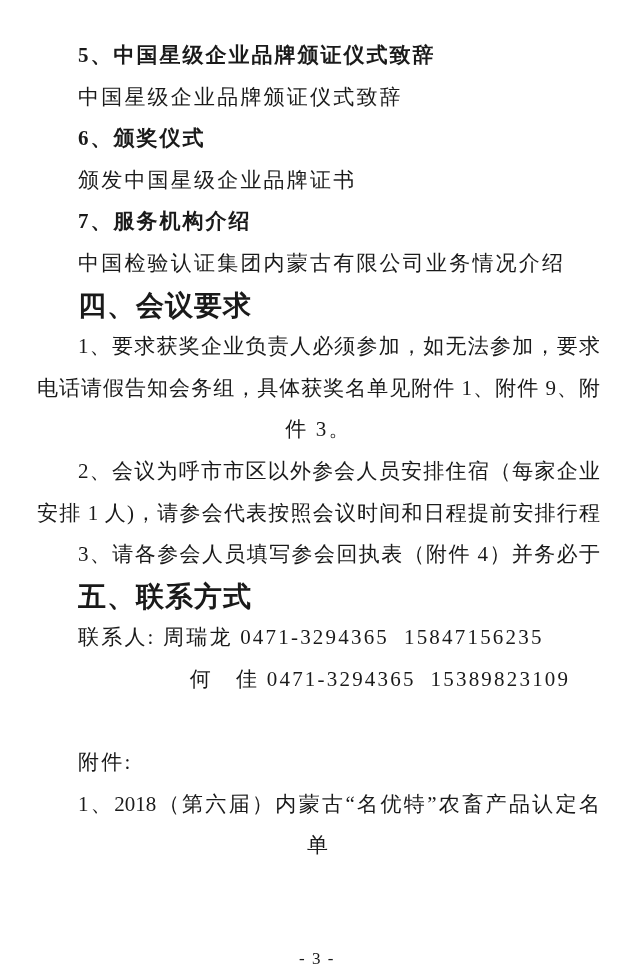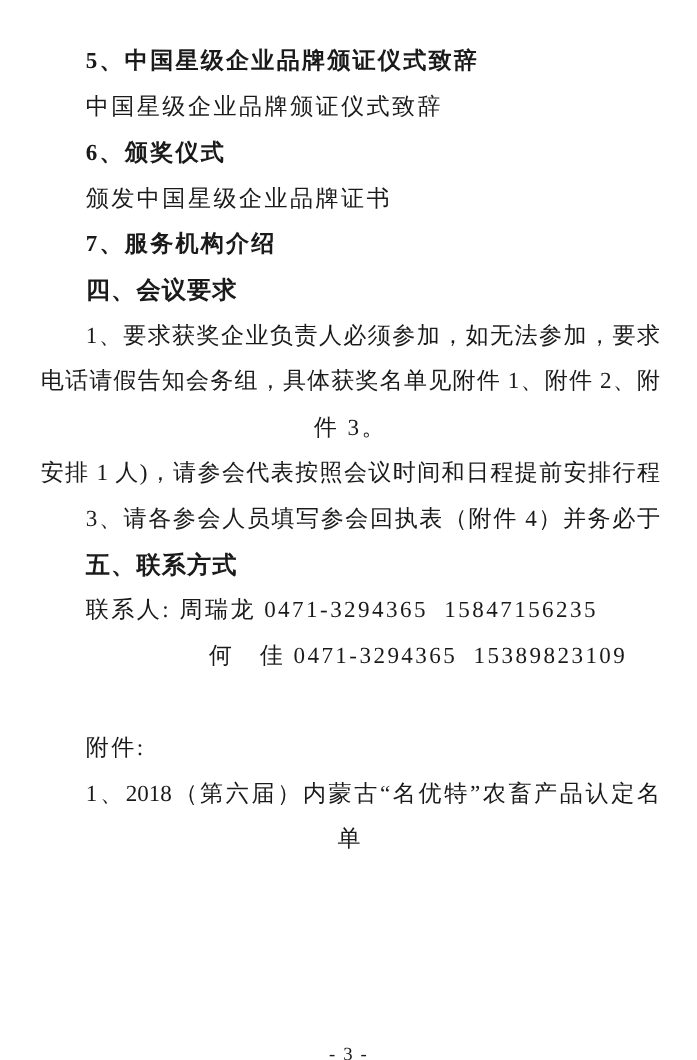--- a/index.html
+++ b/index.html
@@ -30,21 +30,21 @@
   
   .s-num-heading {
     font-weight: 700;
     letter-spacing: 2px;
     font-family: "Liberation Serif", "DejaVu Serif", serif;
   }
   
   .s-section-heading {
     font-weight: 700;
     letter-spacing: 1px;
-    font-size: 22px;
+    font-size: 28px;
     font-family: "Liberation Sans", "DejaVu Sans", sans-serif;
   }
   .s-body { font-weight: 400; }
   
   .i-para    { text-indent: 41px; }
   .i-none    { text-indent: 0; text-align: center; }
   .i-contact { text-indent: 123px; text-align: center; }
   
   .j {
     white-space: normal;
@@ -68,24 +68,26 @@
 </head>
 <body>
 
 <main class="page">
   <div id="doc-lines">
       <div class="line s-num-heading i-para">5、中国星级企业品牌颁证仪式致辞</div>
       <div class="line s-body i-para">中国星级企业品牌颁证仪式致辞</div>
       <div class="line s-num-heading i-para">6、颁奖仪式</div>
       <div class="line s-body i-para">颁发中国星级企业品牌证书</div>
       <div class="line s-num-heading i-para">7、服务机构介绍</div>
+      <div class="line s-body i-para">中国检验认证集团内蒙古有限公司业务情况介绍</div>
       <div class="line s-section-heading i-para">四、会议要求</div>
       <div class="line s-body i-para j">1、要求获奖企业负责人必须参加，如无法参加，要求</div>
-      <div class="line s-body i-none j">电话请假告知会务组，具体获奖名单见附件 1、附件 2、附</div>
+      <div class="line s-body i-none j">电话请假告知会务组，具体获奖名单见附件 1、附件 9、附</div>
       <div class="line s-body i-none">件 3。</div>
+      <div class="line s-body i-para j">2、会议为呼市市区以外参会人员安排住宿（每家企业</div>
       <div class="line s-body i-none j">安排 1 人)，请参会代表按照会议时间和日程提前安排行程</div>
       <div class="line s-body i-para j">3、请各参会人员填写参会回执表（附件 4）并务必于</div>
       <div class="line s-section-heading i-para">五、联系方式</div>
       <div class="line s-body i-para">联系人: 周瑞龙 0471-3294365  15847156235</div>
       <div class="line s-body i-contact">何　佳 0471-3294365  15389823109</div>
       <div class="line s-body i-none"></div>
       <div class="line s-body i-para">附件:</div>
       <div class="line s-body i-para j">1、2018（第六届）内蒙古“名优特”农畜产品认定名</div>
       <div class="line s-body i-none">单</div>
     </div>

